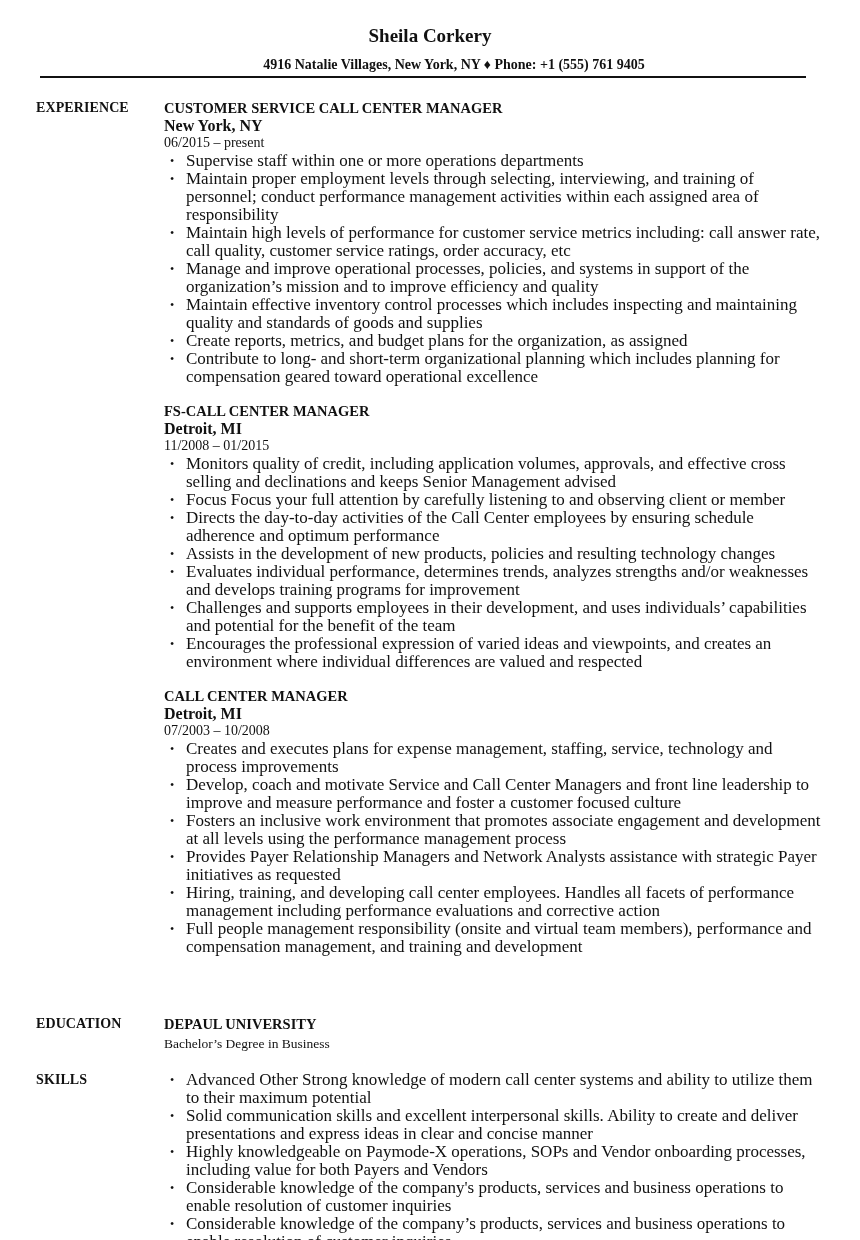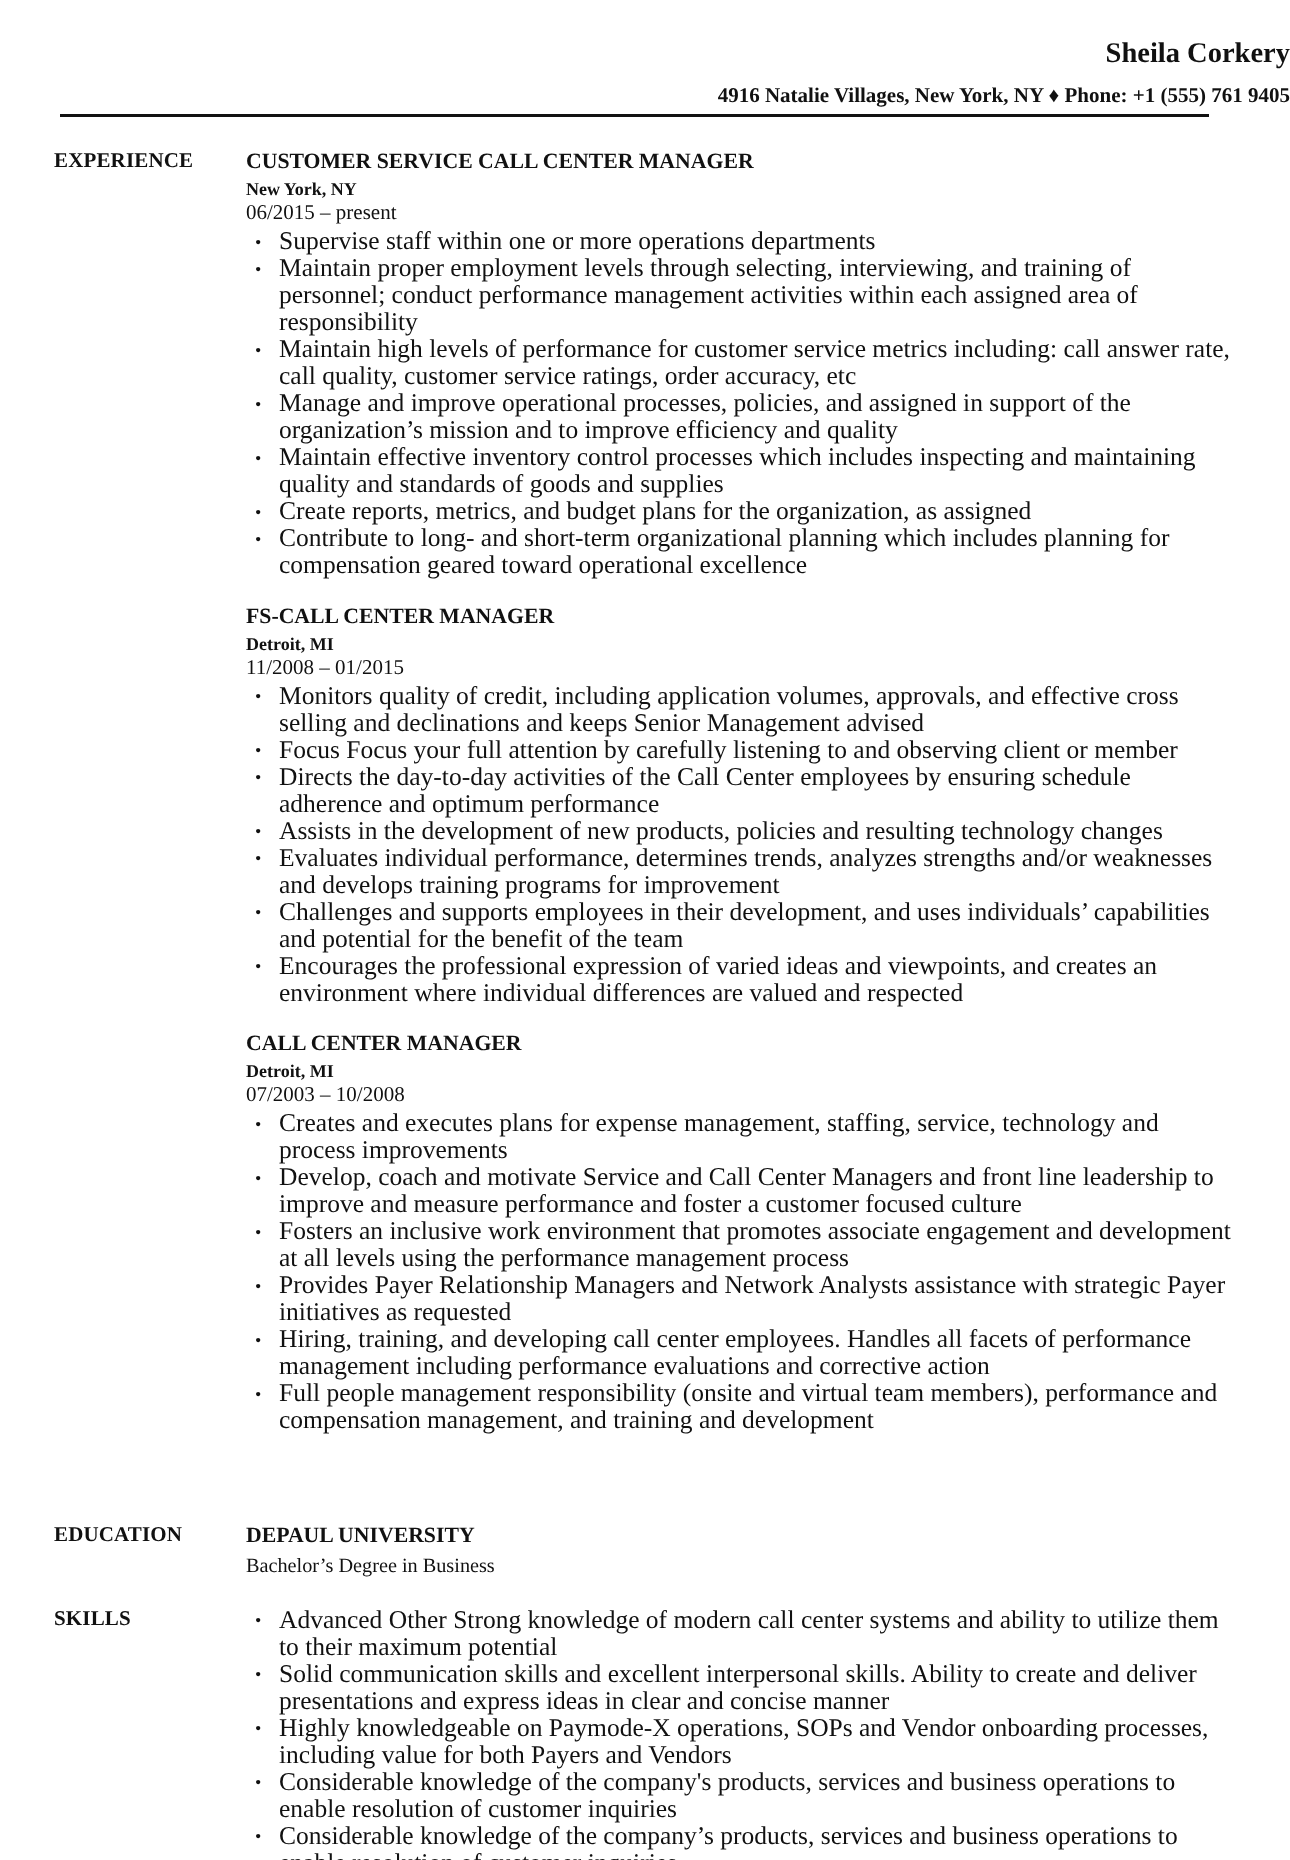--- a/index.html
+++ b/index.html
@@ -1,32 +1,32 @@
 <!DOCTYPE html>
 <html><head>
 <meta charset="utf-8">
 <style>
   html, body { margin: 0; padding: 0; background: #ffffff; }
   body {
     width: 860px; height: 1240px; overflow: hidden; position: relative;
     font-family: "Liberation Serif", "DejaVu Serif", serif;
     color: #111; font-size: 14px;
   }
-  .header { position: absolute; top: 24px; left: 0; width: 860px; text-align: right; }
+  .header { position: absolute; top: 24px; left: 0; width: 860px; text-align: center; }
   .name { font-weight: bold; font-size: 19px; line-height: 24px; margin: 0; }
   .contact { font-weight: bold; font-size: 14px; line-height: 18px; margin-top: 8px; padding-left: 48px; }
   .rule { position: absolute; top: 76px; left: 40px; width: 766px; height: 2px; background: #111; }
 
   .section { position: absolute; left: 36px; width: 790px; }
   .section-label { position: absolute; left: 0; top: 0; font-weight: bold; font-size: 14px; line-height: 18px; letter-spacing: 0.1px; }
   .section-body { position: absolute; left: 128px; top: 0; width: 660px; }
 
   .job { margin-bottom: 16px; }
   .job-title { font-weight: bold; font-size: 14.5px; line-height: 18px; }
-  .job-loc { font-weight: bold; font-size: 12px; line-height: 18px; }
+  .job-loc { font-weight: bold; font-size: 16px; line-height: 18px; }
   .job-date { font-size: 14px; line-height: 16px; }
   ul { margin: 1px 0 0 0; padding: 0 0 0 22px; list-style: none; }
   li { position: relative; font-size: 17px; line-height: 18px; padding-right: 0; }
   li::before { content: "\2022"; position: absolute; left: -16px; top: 0; font-size: 12px; }
 
   .edu-school { font-weight: bold; font-size: 14.5px; line-height: 18px; }
   .edu-degree { font-weight: normal; font-size: 13.5px; line-height: 22px; }
 </style>
 </head>
 <body>
@@ -42,21 +42,21 @@
   <div class="section-body">
 
     <div class="job">
       <div class="job-title">CUSTOMER SERVICE CALL CENTER MANAGER</div>
       <div class="job-loc">New York, NY</div>
       <div class="job-date">06/2015 – present</div>
       <ul>
         <li>Supervise staff within one or more operations departments</li>
         <li>Maintain proper employment levels through selecting, interviewing, and training of personnel; conduct performance management activities within each assigned area of responsibility</li>
         <li>Maintain high levels of performance for customer service metrics including: call answer rate, call quality, customer service ratings, order accuracy, etc</li>
-        <li>Manage and improve operational processes, policies, and assigned in support of the organization’s mission and to improve efficiency and quality</li>
+        <li>Manage and improve operational processes, policies, and systems in support of the organization’s mission and to improve efficiency and quality</li>
         <li>Maintain effective inventory control processes which includes inspecting and maintaining quality and standards of goods and supplies</li>
         <li>Create reports, metrics, and budget plans for the organization, as assigned</li>
         <li>Contribute to long- and short-term organizational planning which includes planning for compensation geared toward operational excellence</li>
       </ul>
     </div>
 
     <div class="job">
       <div class="job-title">FS-CALL CENTER MANAGER</div>
       <div class="job-loc">Detroit, MI</div>
       <div class="job-date">11/2008 – 01/2015</div>

